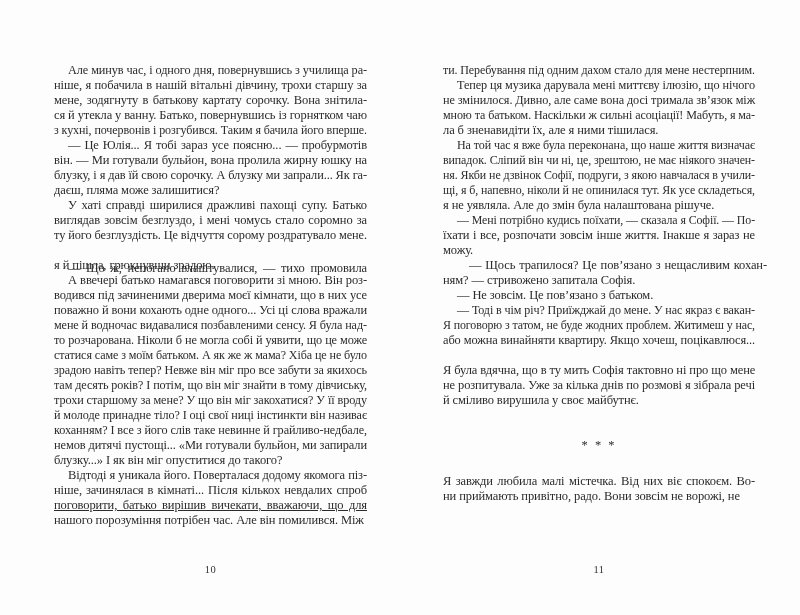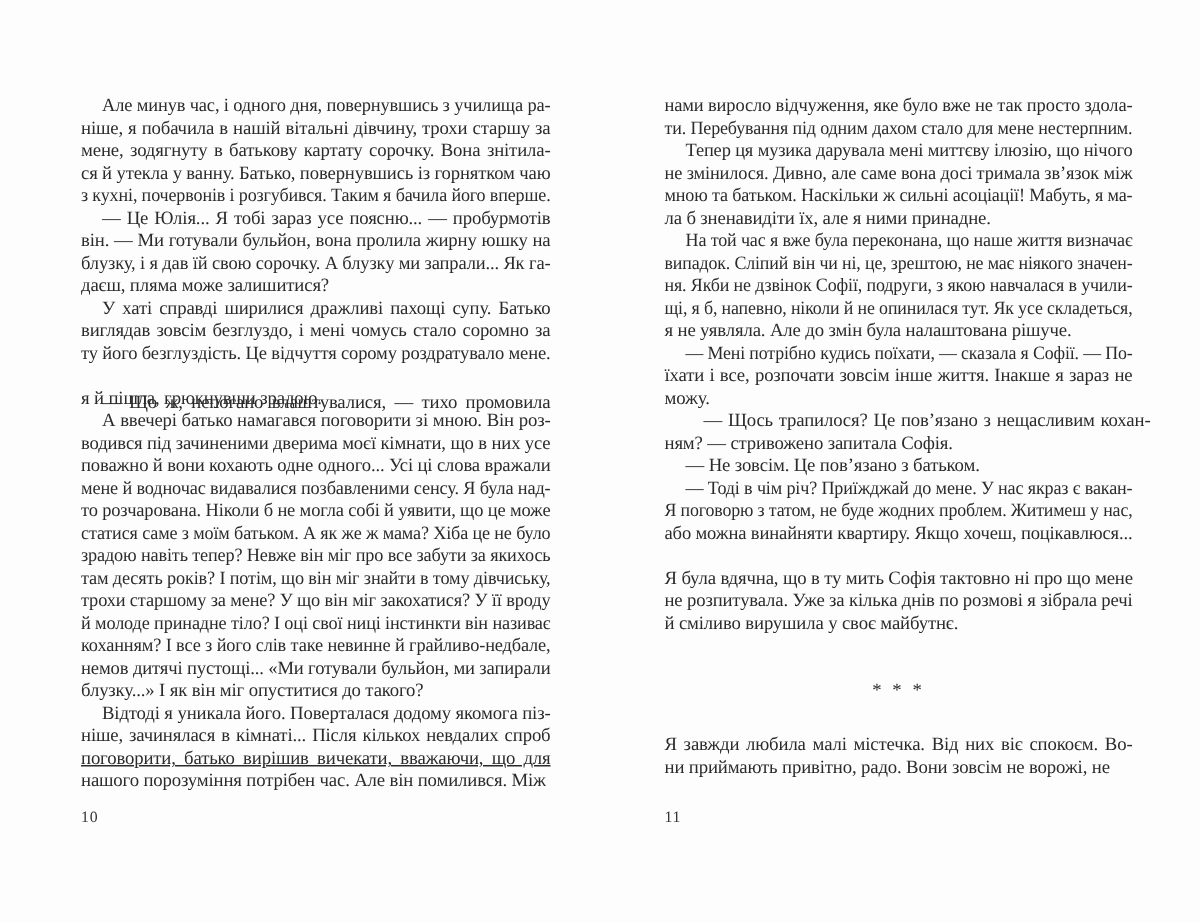--- a/index.html
+++ b/index.html
@@ -33,21 +33,22 @@
   .line .t { display: inline-block; white-space: nowrap; }
   .separator {
     height: 15px; line-height: 15px;
     margin: 30px 0 21px 0;
     text-align: center;
     font-size: 12.5px;
     letter-spacing: 2px;
   }
   .page-number {
     position: absolute;
-    top: 540px; left: 0; right: 0;
+    top: 564px; left: 0; right: 0;
+    text-align: center;
     font-size: 10.5px;
     letter-spacing: 0.5px;
     color: #333333;
   }
 </style>
 </head>
 <body>
 
 <div class="spread" style="background: rgb(253, 253, 253); color: rgb(43, 43, 43);">
 
@@ -96,28 +97,27 @@
           <div class="line"><span class="t" style="word-spacing: 2.48698px; text-decoration: underline;">поговорити, батько вирішив вичекати, вважаючи, що для</span></div>
           <div class="line last"><span class="t">нашого порозуміння потрібен час. Але він помилився. Між</span></div>
         </div>
       </div>
     <div class="page-number">10</div>
   </section>
 
   <section class="page page-right">
     <div class="page-text" id="right-text">
         <div class="paragraph">
-          <div class="line"><span class="t" style="transform-origin: 0px 50%; transform: scaleX(0.984664);">нами виросло відчуження, яке було вже не так просто здола-</span></div>
           <div class="line last"><span class="t" style="transform-origin: 0px 50%; transform: scaleX(0.960323);">ти. Перебування під одним дахом стало для мене нестерпним.</span></div>
         </div>
         <div class="paragraph">
           <div class="line indent"><span class="t" style="transform-origin: 0px 50%; transform: scaleX(0.981625);">Тепер ця музика дарувала мені миттєву ілюзію, що нічого</span></div>
           <div class="line"><span class="t" style="transform-origin: 0px 50%; transform: scaleX(0.979352);">не змінилося. Дивно, але саме вона досі тримала зв’язок між</span></div>
           <div class="line"><span class="t" style="transform-origin: 0px 50%; transform: scaleX(0.965104);">мною та батьком. Наскільки ж сильні асоціації! Мабуть, я ма-</span></div>
-          <div class="line last"><span class="t">ла б зненавидіти їх, але я ними принадне.</span></div>
+          <div class="line last"><span class="t">ла б зненавидіти їх, але я ними тішилася.</span></div>
         </div>
         <div class="paragraph">
           <div class="line indent"><span class="t" style="transform-origin: 0px 50%; transform: scaleX(0.962989);">На той час я вже була переконана, що наше життя визначає</span></div>
           <div class="line"><span class="t" style="transform-origin: 0px 50%; transform: scaleX(0.954493);">випадок. Сліпий він чи ні, це, зрештою, не має ніякого значен-</span></div>
           <div class="line"><span class="t" style="transform-origin: 0px 50%; transform: scaleX(0.958387);">ня. Якби не дзвінок Софії, подруги, з якою навчалася в учили-</span></div>
           <div class="line"><span class="t" style="transform-origin: 0px 50%; transform: scaleX(0.952808);">щі, я б, напевно, ніколи й не опинилася тут. Як усе складеться,</span></div>
           <div class="line last"><span class="t">я не уявляла. Але до змін була налаштована рішуче.</span></div>
         </div>
         <div class="paragraph">
           <div class="line indent"><span class="t" style="transform-origin: 0px 50%; transform: scaleX(0.951507);">— Мені потрібно кудись поїхати, — сказала я Софії. — По-</span></div>

